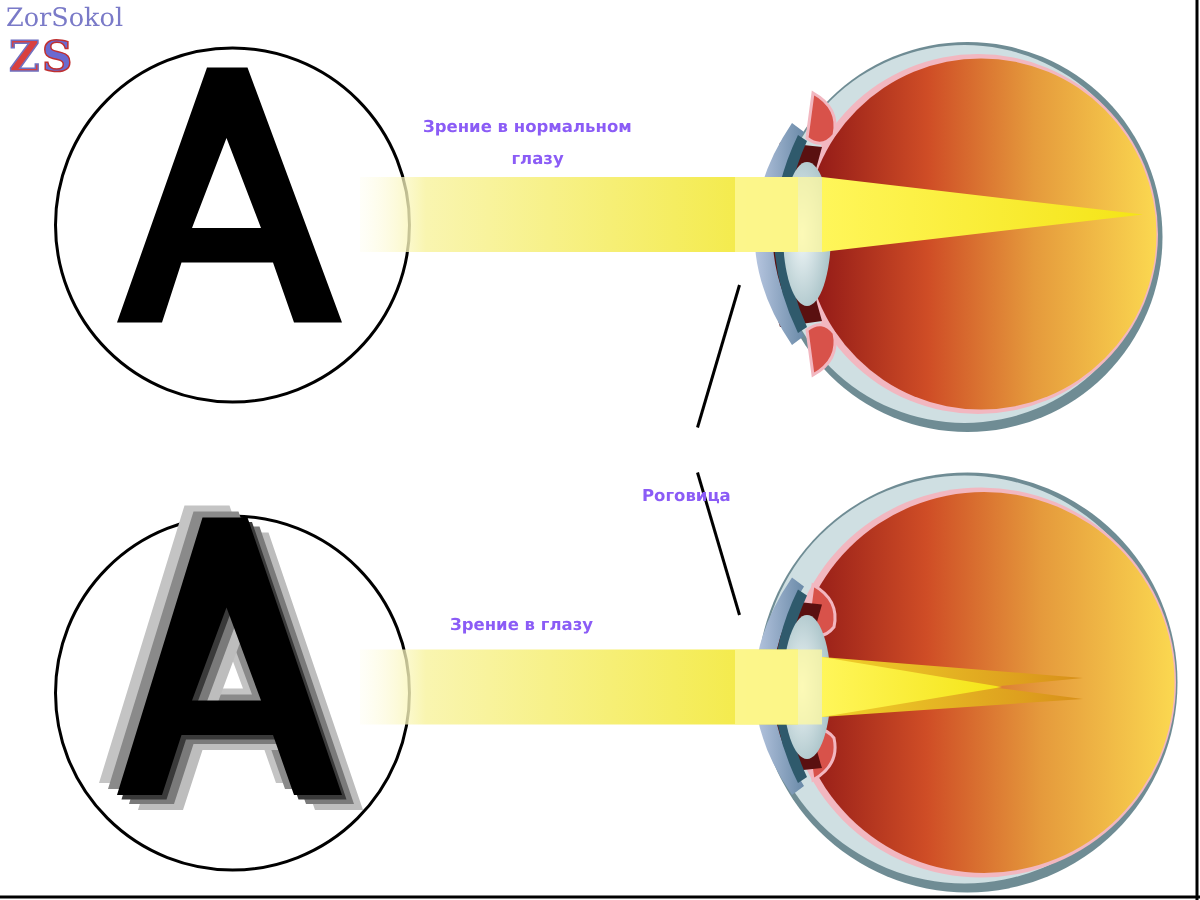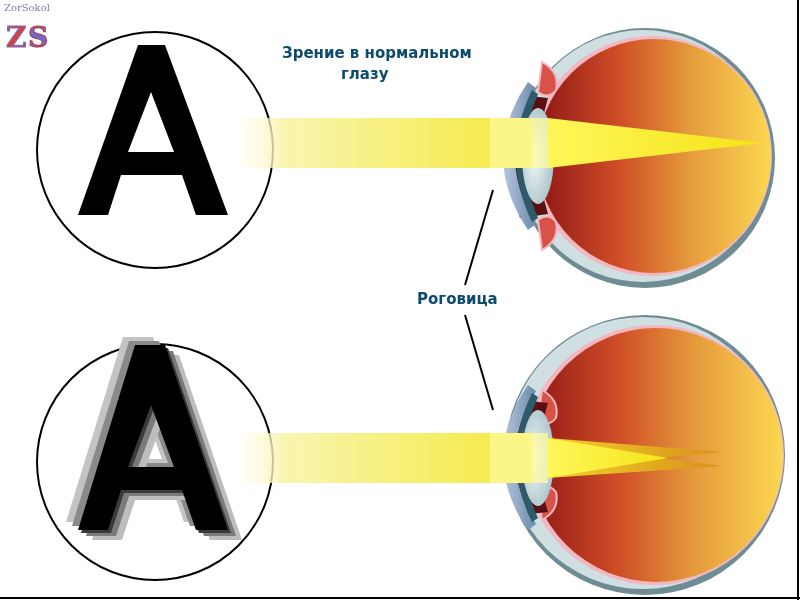--- a/index.html
+++ b/index.html
@@ -1,19 +1,19 @@
 <!DOCTYPE html>
 <html><head>
 <meta charset="utf-8">
 <style>
   html, body { margin: 0; padding: 0; background: #ffffff; }
   body { width: 800px; height: 600px; overflow: hidden; position: relative; font-family: "DejaVu Sans", sans-serif; }
   #stage { position: absolute; left: 0; top: 0; width: 800px; height: 600px; }
-  .label { position: absolute; font-family: "DejaVu Sans", sans-serif; font-weight: bold; font-size: 15px; color: #0c4a6e; line-height: 18px; white-space: nowrap; }
-  .logo-text { position: absolute; left: 4px; top: 2px; font-family: "DejaVu Serif", serif; font-size: 10px; color: #7a7ac8; }
+  .label { position: absolute; font-family: "DejaVu Sans", sans-serif; font-weight: bold; font-size: 11px; color: #8b5cf6; line-height: 18px; white-space: nowrap; margin-top: 32px; }
+  .logo-text { position: absolute; left: 4px; top: 2px; font-family: "DejaVu Serif", serif; font-size: 17px; color: #7a7ac8; }
   .frame-r { position: absolute; right: 1px; top: 0; width: 2px; height: 600px; background: #000; }
   .frame-b { position: absolute; left: 0; bottom: 1px; width: 800px; height: 2px; background: #000; }
 </style>
 </head>
 <body>
 
 <div id="stage">
 <svg width="800" height="600" viewBox="0 0 800 600">
   <defs>
     <linearGradient id="eyeGrad" x1="0" y1="0" x2="1" y2="0">
@@ -110,17 +110,18 @@
   <g>
     <text x="6" y="47" font-family="DejaVu Serif, serif" font-size="28" font-weight="bold" fill="#d84040" stroke="#7070c0" stroke-width="1">Z</text>
     <text x="28" y="47" font-family="DejaVu Serif, serif" font-size="28" font-weight="bold" fill="#6a6ad0" stroke="#c03030" stroke-width="1">S</text>
   </g>
 </svg>
 
 <div class="logo-text">ZorSokol</div>
 
 <div class="label" style="left:282px; top:44px;">Зрение в нормальном</div>
 <div class="label" style="left:341px; top:65px;">глазу</div>
-<div class="label" style="left:417px; top:290px;">Роговица</div>
+<div class="label" style="left:428px; top:290px;">Роговица</div>
+<div class="label" style="left:300px; top:376px;">Зрение в глазу</div>
 
 <div class="frame-r"></div>
 <div class="frame-b"></div>
 </div>
 
 </body></html>

